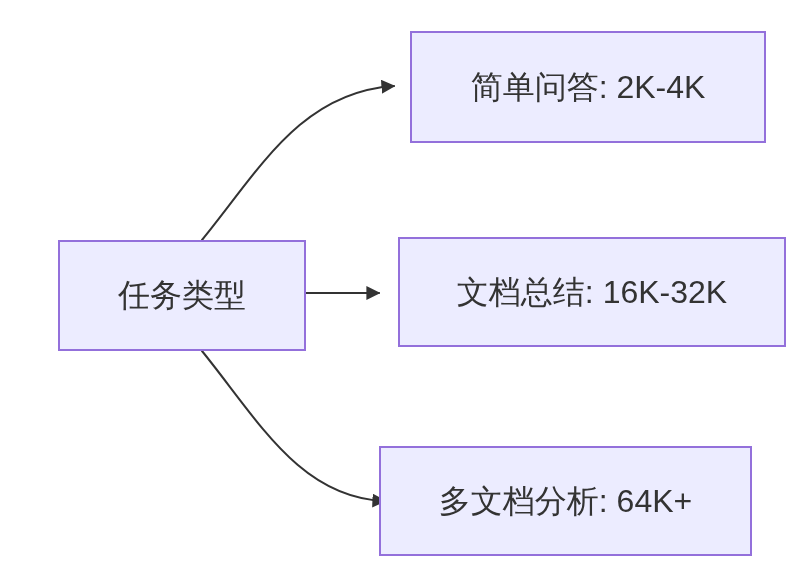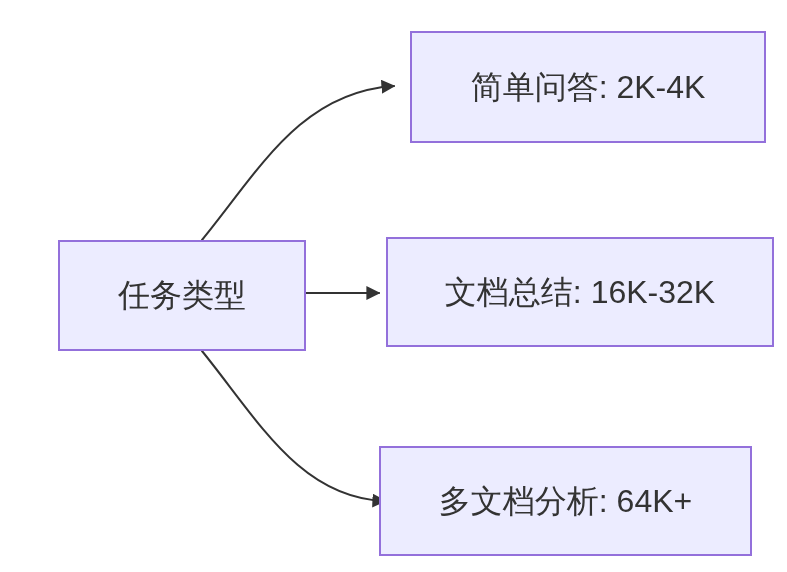--- a/index.html
+++ b/index.html
@@ -32,21 +32,21 @@
     align-items: center;
     justify-content: center;
     color: var(--text, #333333);
     font-size: 32px;
     line-height: 1.2;
     white-space: nowrap;
     text-align: center;
   }
   #n-root { left: 50px;  top: 240px; width: 248px; height: 111px; margin-left: 8px; }
   #n-a    { left: 410px; top: 31px;  width: 356px; height: 112px; }
-  #n-b    { left: 386px; top: 237px; width: 388px; height: 110px; }
+  #n-b    { left: 398px; top: 237px; width: 388px; height: 110px; }
   #n-c    { left: 379px; top: 446px; width: 373px; height: 110px; }
 </style>
 </head>
 <body>
 
 <div class="stage" style="--bg: #ffffff; --fill: #ececff; --stroke: #9370db; --edge: #333333; --text: #333333;">
 
   <svg class="edges" width="787" height="572" viewBox="0 0 787 572" aria-hidden="true">
     <defs>
       <marker id="arrow" viewBox="0 0 10 10" refX="9" refY="5" markerWidth="7" markerHeight="7" orient="auto" markerUnits="strokeWidth">

